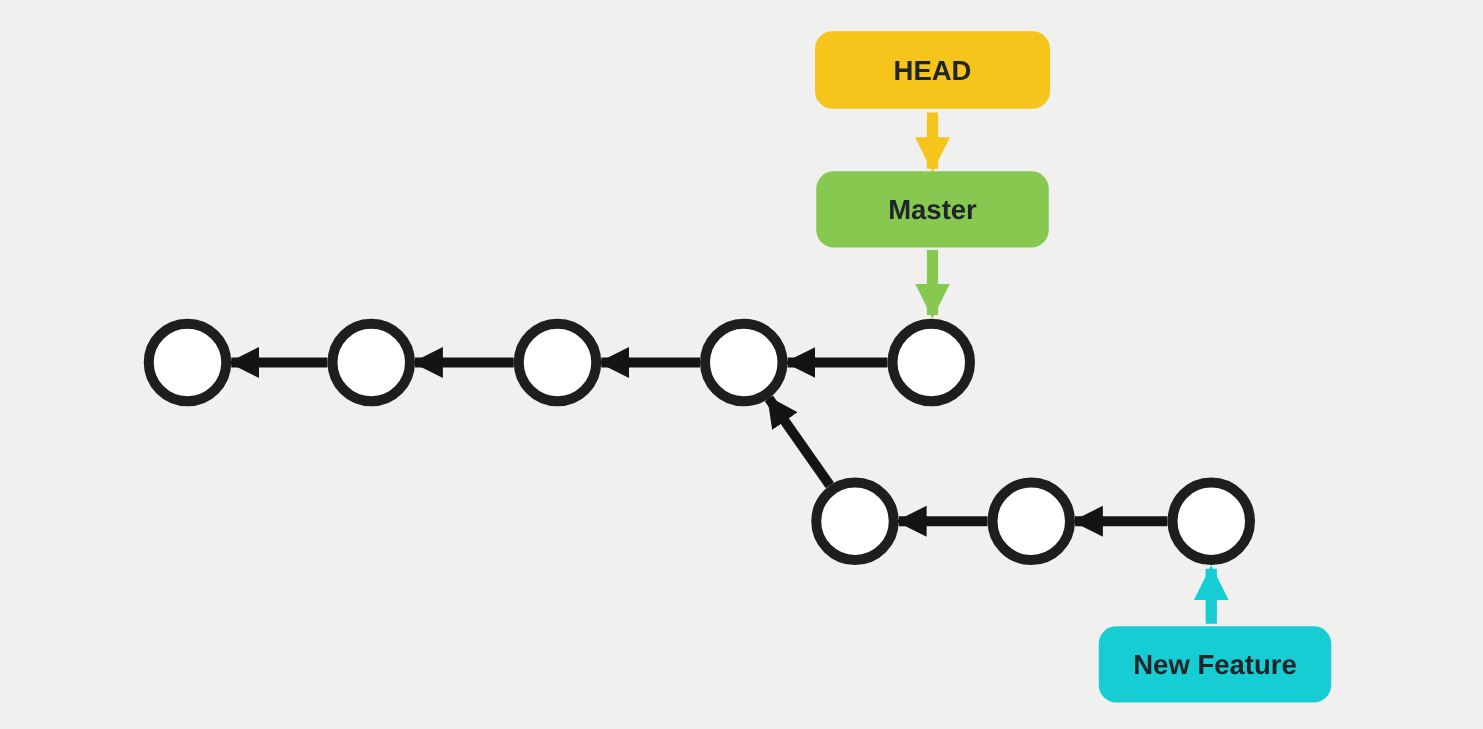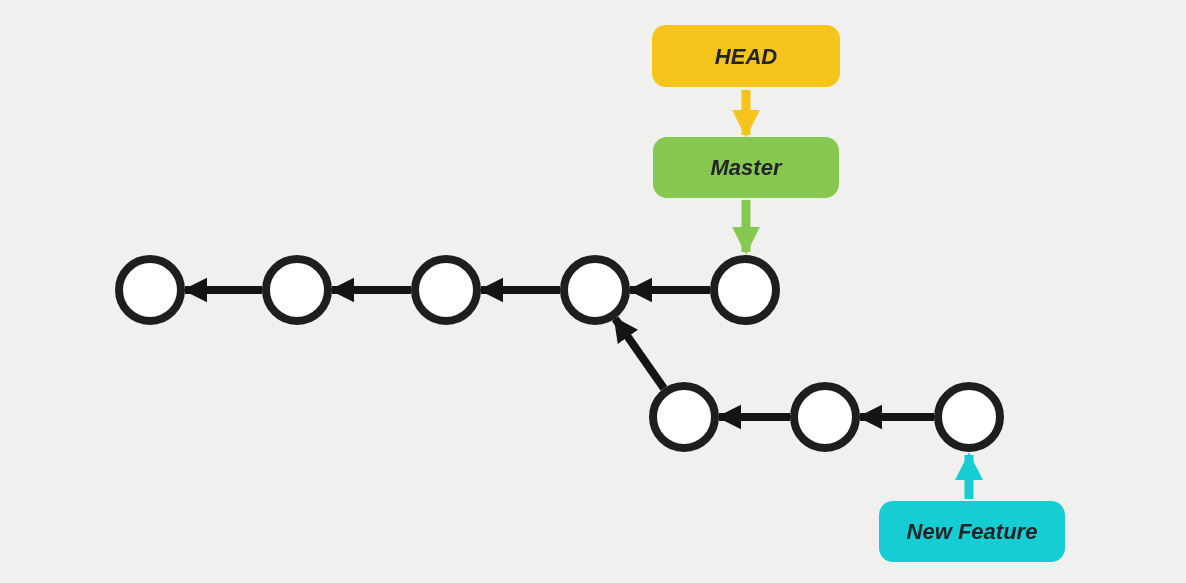--- a/index.html
+++ b/index.html
@@ -6,21 +6,20 @@
   body {
     background: var(--background, #F0F0EF);
     font-family: "Liberation Sans", sans-serif;
   }
   .stage {
     position: relative;
     width: 1186px;
     height: 583px;
     background: var(--background, #F0F0EF);
     overflow: hidden;
-    font-style: italic;
   }
   svg { display: block; }
   .node {
     fill: var(--node_fill, #FFFFFF);
     stroke: var(--node_stroke, #1E1E1E);
   }
   .label-text {
     text-anchor: middle;
     font-family: "Liberation Sans", sans-serif;
     font-weight: 700;

